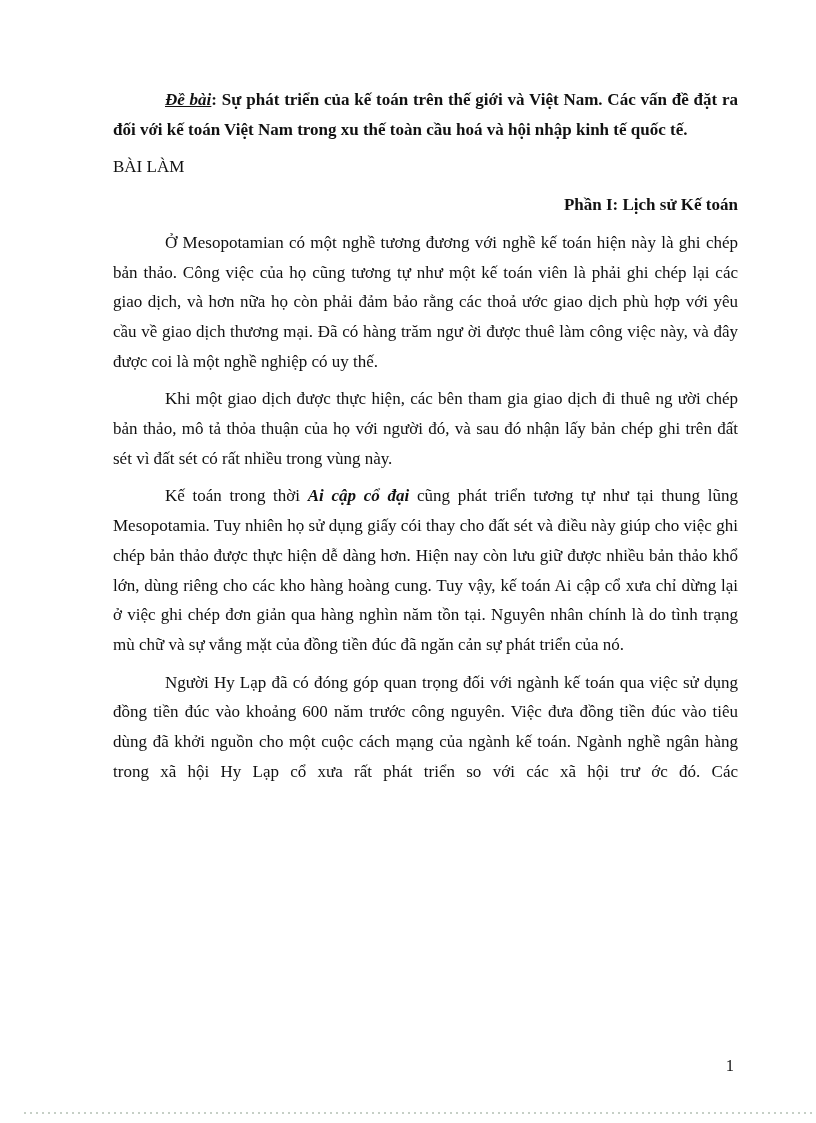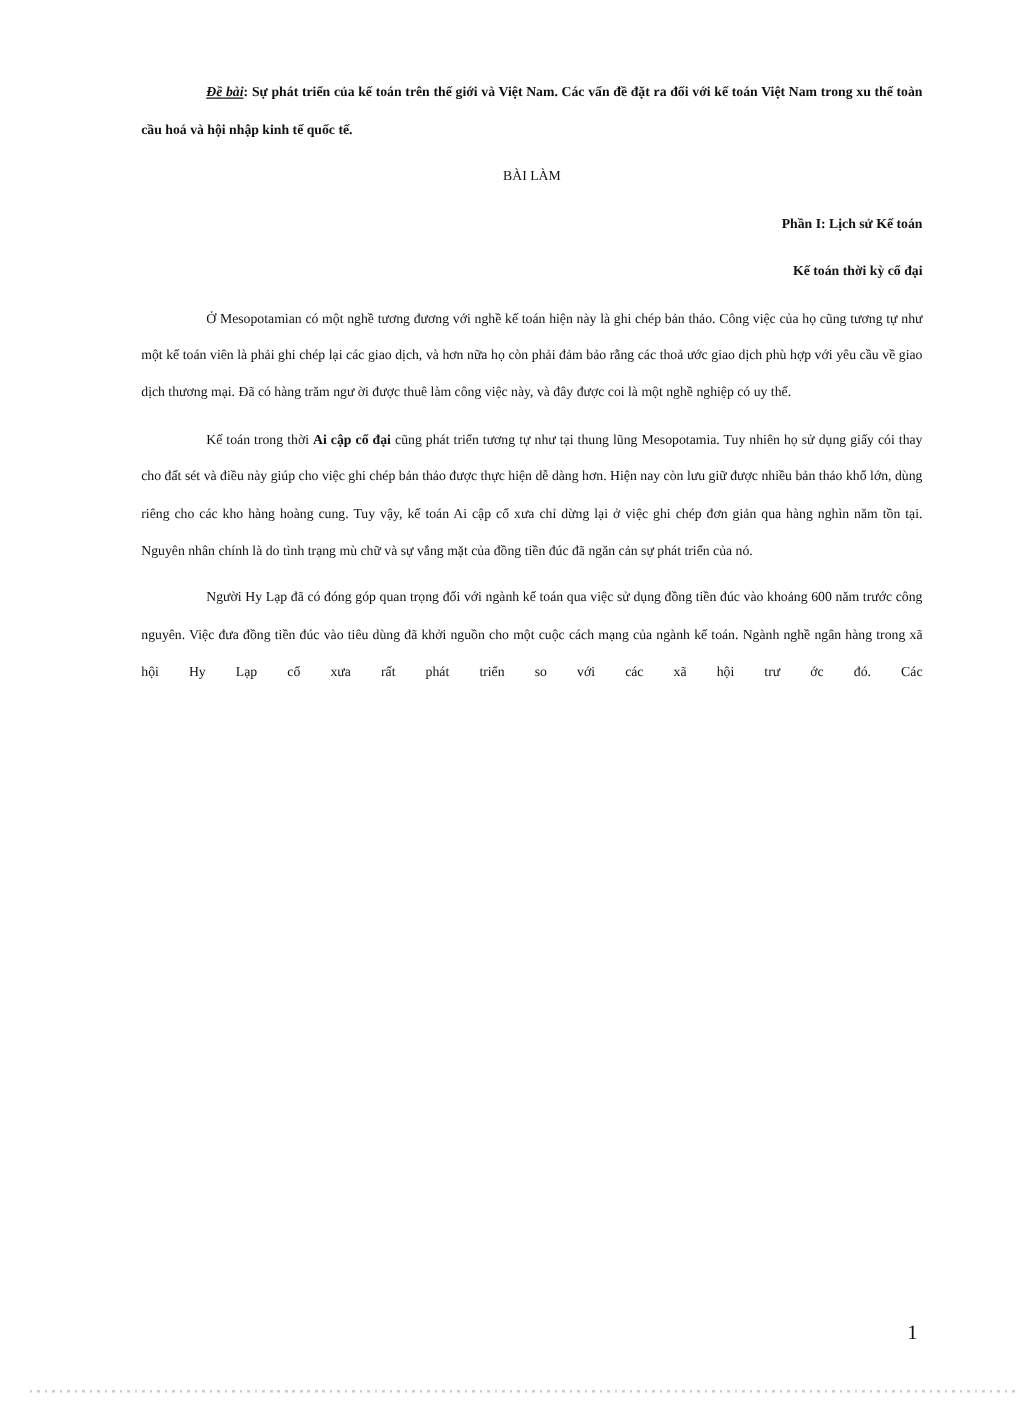--- a/index.html
+++ b/index.html
@@ -11,48 +11,48 @@
     position: relative;
     width: 816px;
     height: 1123px;
     margin: 0 auto;
     background: #ffffff;
     color: #111111;
     overflow: hidden;
   }
   .content {
     position: absolute;
-    top: 60px;
+    top: 85px;
     left: 113px;
     width: 625px;
-    font-size: 11px;
+    font-size: 17px;
     line-height: 29.7px;
   }
   .para {
     text-align: justify;
     text-indent: 52px;
     margin-bottom: 8px;
   }
   .intro { font-weight: bold; }
   .intro .label {
     font-style: italic;
     text-decoration: underline;
   }
   .doc-title {
-    text-align: center;
+    text-align: left;
     text-indent: 0;
     margin-bottom: 8px;
   }
   .heading {
     font-weight: bold;
     text-indent: 52px;
     margin-bottom: 8px;
     text-align: right;
   }
-  .bold-inline { font-weight: bold; }
+  .bold-inline { font-weight: bold; font-style: italic; }
   .fill-last { text-align-last: justify; }
   .page-number {
     position: absolute;
     top: 1051px;
     right: 82px;
     font-size: 16.5px;
     line-height: 29.7px;
     color: #111111;
   }
   .page-break-line {
@@ -73,25 +73,25 @@
 
 <div class="page">
   <div class="content">
 
     <p class="para intro"><span class="label">Đề bài</span><span>: </span><span>Sự phát triển của kế toán trên thế giới và Việt Nam. Các vấn đề đặt ra đối với kế toán Việt Nam trong xu thế toàn cầu hoá và hội nhập kinh tế quốc tế.</span></p>
 
     <p class="para doc-title">BÀI LÀM</p>
 
     <p class="heading">Phần I: Lịch sử Kế toán</p>
 
-    <p class="heading">Kế toán thời kỳ cổ đại</p>
 
 
     <p class="para">Ở Mesopotamian có một nghề tương đương với nghề kế toán hiện này là ghi chép bản thảo. Công việc của họ cũng tương tự như một kế toán viên là phải ghi chép lại các giao dịch, và hơn nữa họ còn phải đảm bảo rằng các thoả ước giao dịch phù hợp với yêu cầu về giao dịch thương mại. Đã có hàng trăm ngư ời được thuê làm công việc này, và đây được coi là một nghề nghiệp có uy thế.</p>
 
+    <p class="para">Khi một giao dịch được thực hiện, các bên tham gia giao dịch đi thuê ng ười chép bản thảo, mô tả thỏa thuận của họ với người đó, và sau đó nhận lấy bản chép ghi trên đất sét vì đất sét có rất nhiều trong vùng này.</p>
 
     <p class="para"><span>Kế toán trong thời </span><span class="bold-inline">Ai cập cổ đại</span><span> cũng phát triển tương tự như tại thung lũng Mesopotamia. Tuy nhiên họ sử dụng giấy cói thay cho đất sét và điều này giúp cho việc ghi chép bản thảo được thực hiện dễ dàng hơn. Hiện nay còn lưu giữ được nhiều bản thảo khổ lớn, dùng riêng cho các kho hàng hoàng cung. Tuy vậy, kế toán Ai cập cổ xưa chỉ dừng lại ở việc ghi chép đơn giản qua hàng nghìn năm tồn tại. Nguyên nhân chính là do tình trạng mù chữ và sự vắng mặt của đồng tiền đúc đã ngăn cản sự phát triển của nó.</span></p>
 
     <p class="para fill-last">Người Hy Lạp đã có đóng góp quan trọng đối với ngành kế toán qua việc sử dụng đồng tiền đúc vào khoảng 600 năm trước công nguyên. Việc đưa đồng tiền đúc vào tiêu dùng đã khởi nguồn cho một cuộc cách mạng của ngành kế toán. Ngành nghề ngân hàng trong xã hội Hy Lạp cổ xưa rất phát triển so với các xã hội trư ớc đó. Các</p>
 
   </div>
 
   <div class="page-number">1</div>
 
   <div class="page-break-line"></div>

